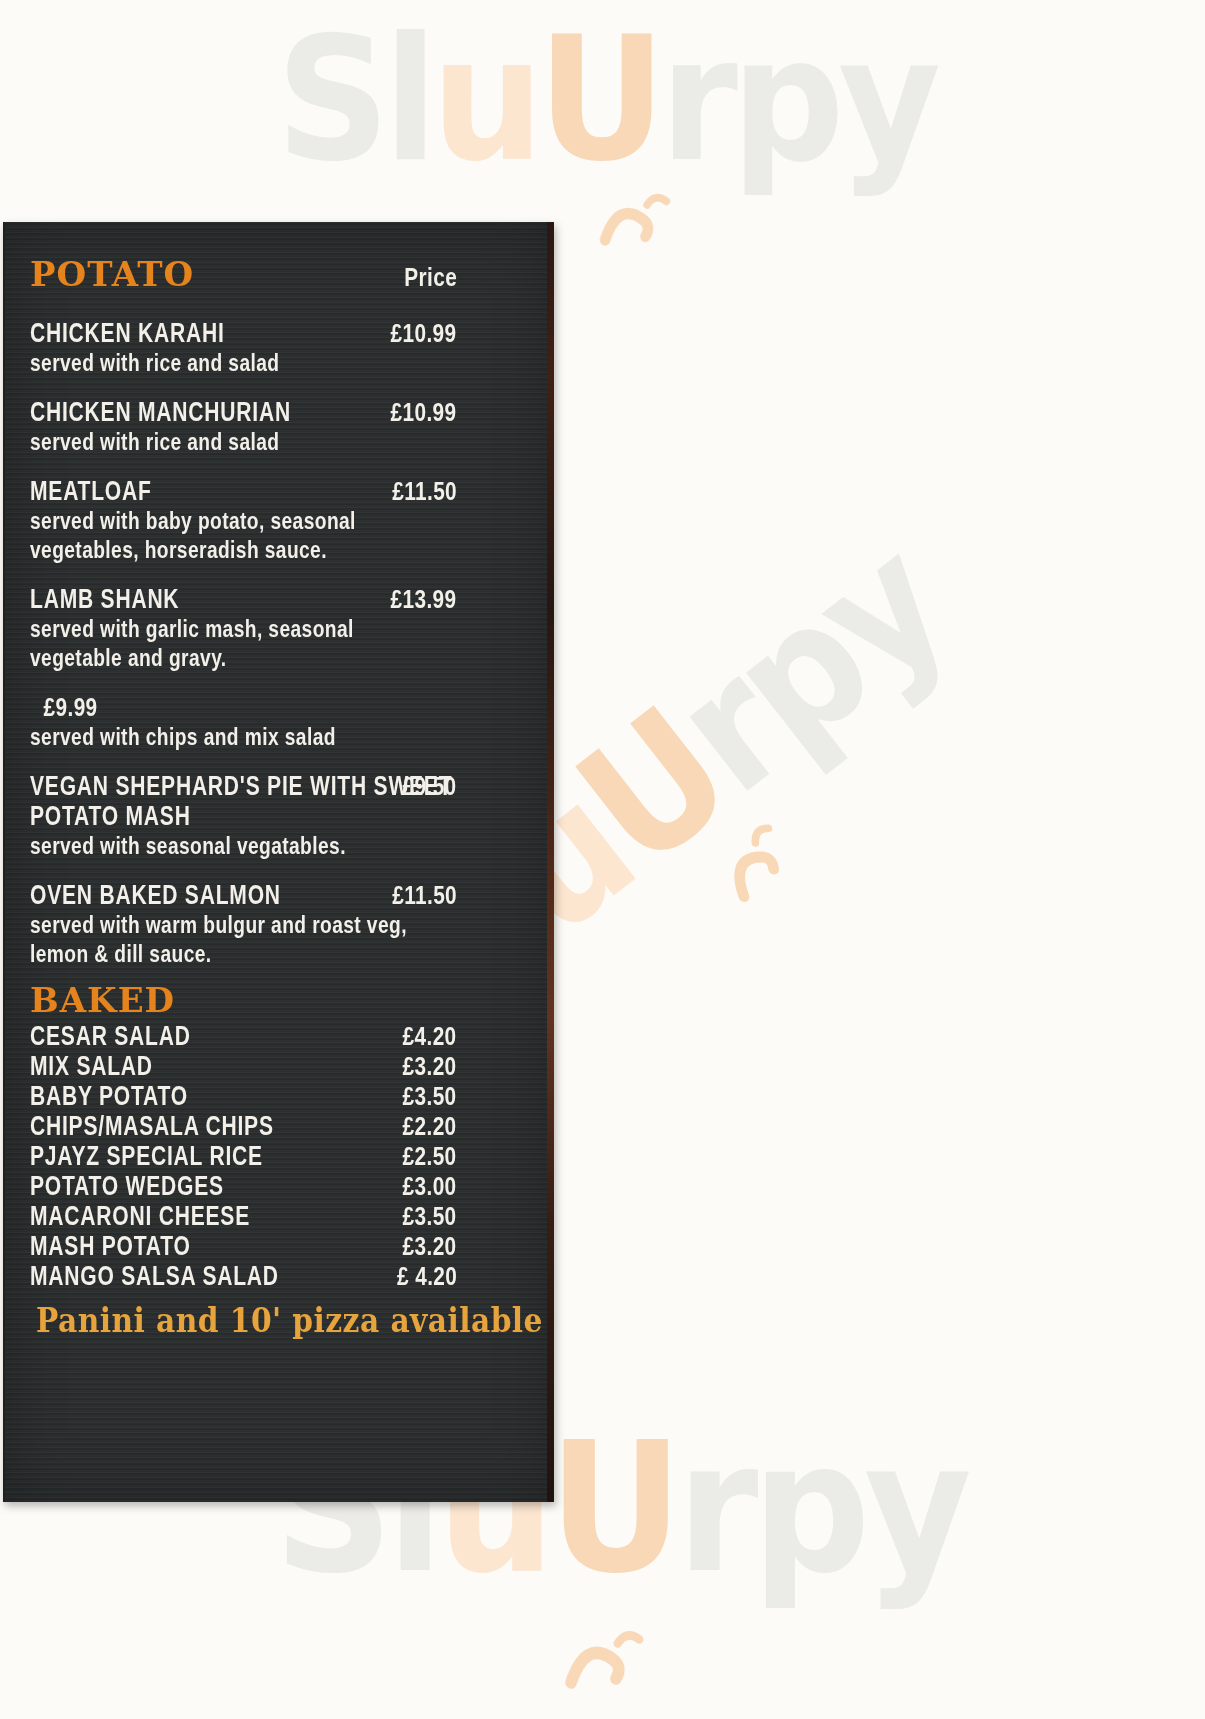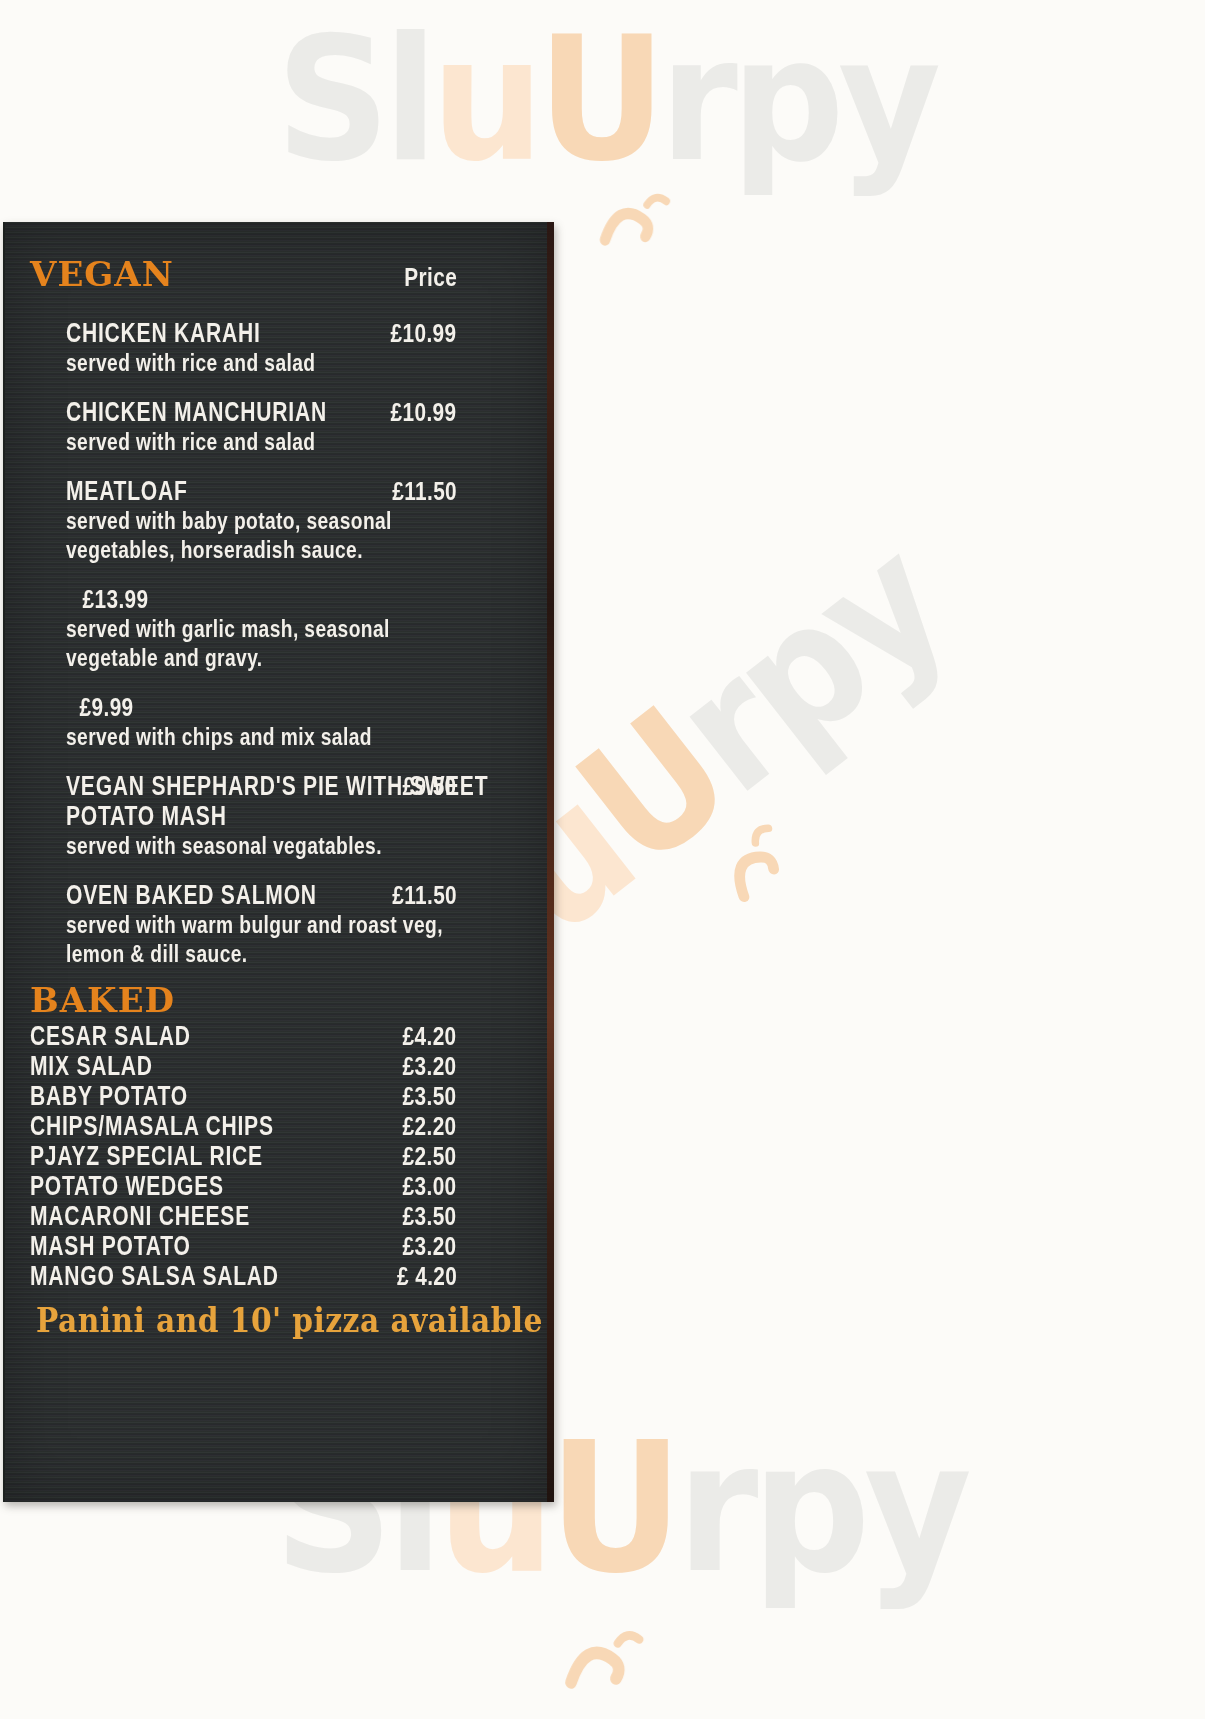--- a/index.html
+++ b/index.html
@@ -107,21 +107,21 @@
     font-size: 24px;
     font-weight: bold;
     white-space: nowrap;
     line-height: 29px;
     letter-spacing: .5px;
     color: var(--menu-text, #f3f0ea);
     transform: scaleX(.8);
     transform-origin: 0 50%;
   }
 
-  .section--mains .menu-item { margin-top: 20px; margin-left: 36px; }
+  .section--mains .menu-item { margin-top: 20px; }
   .section--mains .menu-item:first-child { margin-top: 26px; }
   .section--sides { margin-top: 14px; }
   .section--sides .menu-item { }
   .section--sides .menu-item:first-child { margin-top: 3px; }
 
   .footer-note {
     margin: 9px 0 0 6px;
     font-family: "DejaVu Serif", "Liberation Serif", serif;
     font-weight: bold;
     font-size: 33px;
@@ -155,21 +155,21 @@
     <path class="swoosh-main" d="M12 66 Q28 22 58 42 Q70 50 62 62" fill="none" stroke-width="13" stroke-linecap="round" stroke="#f8d8b6"></path>
     <path class="swoosh-hook" d="M64 26 Q74 12 88 22" fill="none" stroke-width="9" stroke-linecap="round" stroke="#f8d8b6"></path>
   </svg>
 </div>
 
 <div class="menu-card">
   <div class="menu-inner">
     <div>
         <div class="section section--mains">
           <div class="section-header-row">
-            <h2 class="section-title">VEGAN</h2>
+            <h2 class="section-title">POTATO</h2>
             <span class="price-column-header">Price</span>
           </div>
           <div class="items">
             <div class="menu-item">
               <div class="menu-item-row">
                 <div class="item-names">
                   <span class="menu-item-name-line">CHICKEN KARAHI</span>
                 </div>
                 <span class="menu-item-price">£10.99</span>
               </div>
@@ -189,20 +189,23 @@
                 <div class="item-names">
                   <span class="menu-item-name-line">MEATLOAF</span>
                 </div>
                 <span class="menu-item-price">£11.50</span>
               </div>
               <div class="menu-item-desc-line">served with baby potato, seasonal</div>
               <div class="menu-item-desc-line">vegetables, horseradish sauce.</div>
             </div>
             <div class="menu-item">
               <div class="menu-item-row">
+                <div class="item-names">
+                  <span class="menu-item-name-line">LAMB SHANK</span>
+                </div>
                 <span class="menu-item-price">£13.99</span>
               </div>
               <div class="menu-item-desc-line">served with garlic mash, seasonal</div>
               <div class="menu-item-desc-line">vegetable and gravy.</div>
             </div>
             <div class="menu-item">
               <div class="menu-item-row">
                 <span class="menu-item-price">£9.99</span>
               </div>
               <div class="menu-item-desc-line">served with chips and mix salad</div>

